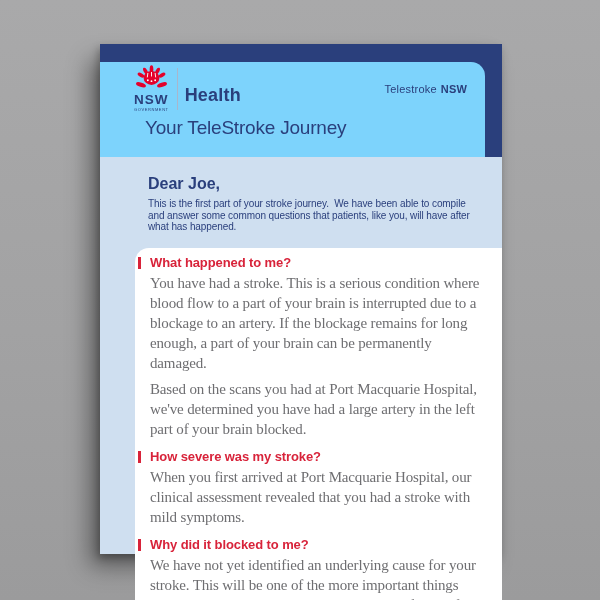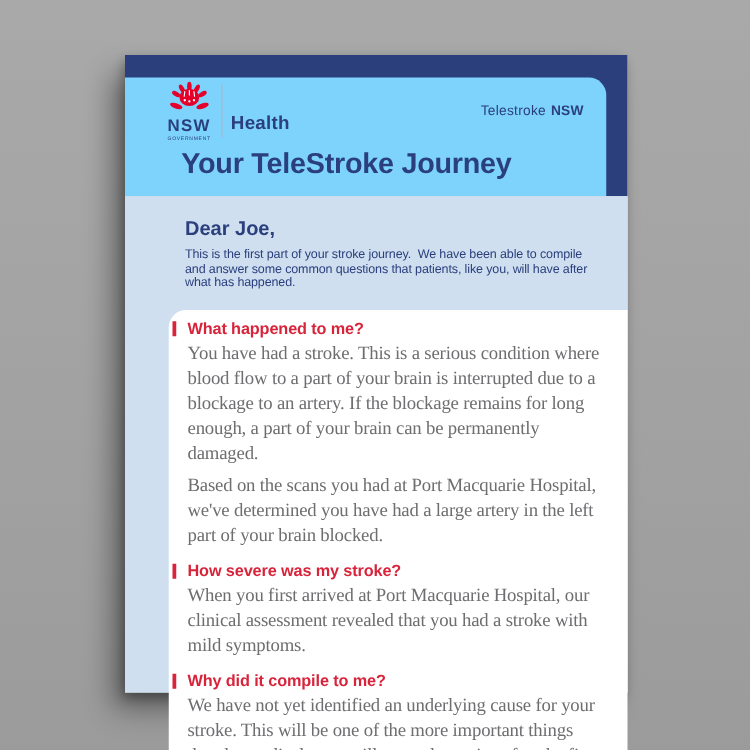--- a/index.html
+++ b/index.html
@@ -20,24 +20,24 @@
     box-shadow:-12px 14px 22px -2px rgba(0,0,0,.42), -2px 4px 8px rgba(0,0,0,.28);
   }
   
   .navy-panel{position:absolute; left:0; top:0; width:402px; height:113px; background:var(--navy);}
   .header-card{position:absolute; left:0; top:18px; width:385px; height:95px; background:#7dd3fc; border-radius:0 14px 0 0;}
   .brand{position:absolute; left:34px; top:3px; display:flex; align-items:stretch;}
   .brand-left{display:flex; flex-direction:column; align-items:center;}
   .nsw-word{font-weight:bold; color:var(--navy); font-size:13.5px; letter-spacing:1px; line-height:12px; margin-top:1px;}
   .gov-word{font-size:4px; letter-spacing:.6px; color:var(--navy); margin-top:1px;}
   .logo-divider{width:1px; background:var(--divider); margin:3px 7px 0 8px; height:42px;}
-  .health-word{align-self:flex-end; font-weight:bold; font-size:15px; color:var(--navy); padding-bottom:6px; letter-spacing:.2px;}
+  .health-word{align-self:flex-end; font-weight:bold; font-size:18px; color:var(--navy); padding-bottom:6px; letter-spacing:.2px;}
   .telestroke{position:absolute; right:18px; top:21px; font-size:11px; color:var(--navy); letter-spacing:.2px;}
   .telestroke .b{font-weight:bold; margin-left:4px;}
-  .page-title{position:absolute; left:45px; top:55px; font-size:23px; font-weight:700; color:var(--navy); letter-spacing:-.2px;}
+  .page-title{position:absolute; left:45px; top:55px; font-size:19px; font-weight:400; color:var(--navy); letter-spacing:-.2px;}
   
   .greeting-panel{position:absolute; left:0; top:113px; width:402px; height:91px; background:var(--light-blue); padding:18px 0 0 48px;}
   .salutation{font-size:16px; font-weight:bold; color:var(--navy); margin-bottom:5px;}
   .greeting-text{font-size:10px; line-height:11.6px; color:var(--navy); width:336px; white-space:pre-wrap; letter-spacing:-.1px;}
   
   .lower{position:absolute; left:0; top:204px; width:402px; height:306px; background:var(--light-blue);}
   .content-card{position:absolute; left:35px; top:0; width:367px; height:369px; background:#ffffff; border-radius:14px 0 0 0; padding-top:8px;}
   .section{position:relative; margin-left:15px;}
   .section + .section{margin-top:11px;}
   .section-bar{position:absolute; left:-12px; top:1px; width:2.5px; height:12px; background:var(--red);}
@@ -113,21 +113,21 @@
       </div>
 
       <div class="section">
         <span class="section-bar"></span>
         <h3>How severe was my stroke?</h3>
         <p>When you first arrived at Port Macquarie Hospital, our clinical assessment revealed that you had a stroke with mild symptoms.</p>
       </div>
 
       <div class="section">
         <span class="section-bar"></span>
-        <h3>Why did it compile to me?</h3>
+        <h3>Why did it blocked to me?</h3>
         <p>We have not yet identified an underlying cause for your stroke. This will be one of the more important things that the medical team will try to determine after the first 24-48 hours. Your own personal history of; high blood pressure, high cholesterol and smoking has increased your risk of stroke. It will be important that before you return home, we ensure these risk factors are attended to as best as possible to reduce your risk of another stroke in future.</p>
       </div>
 
 
     </div>
   </div>
 
 </div>
 
 </body></html>

